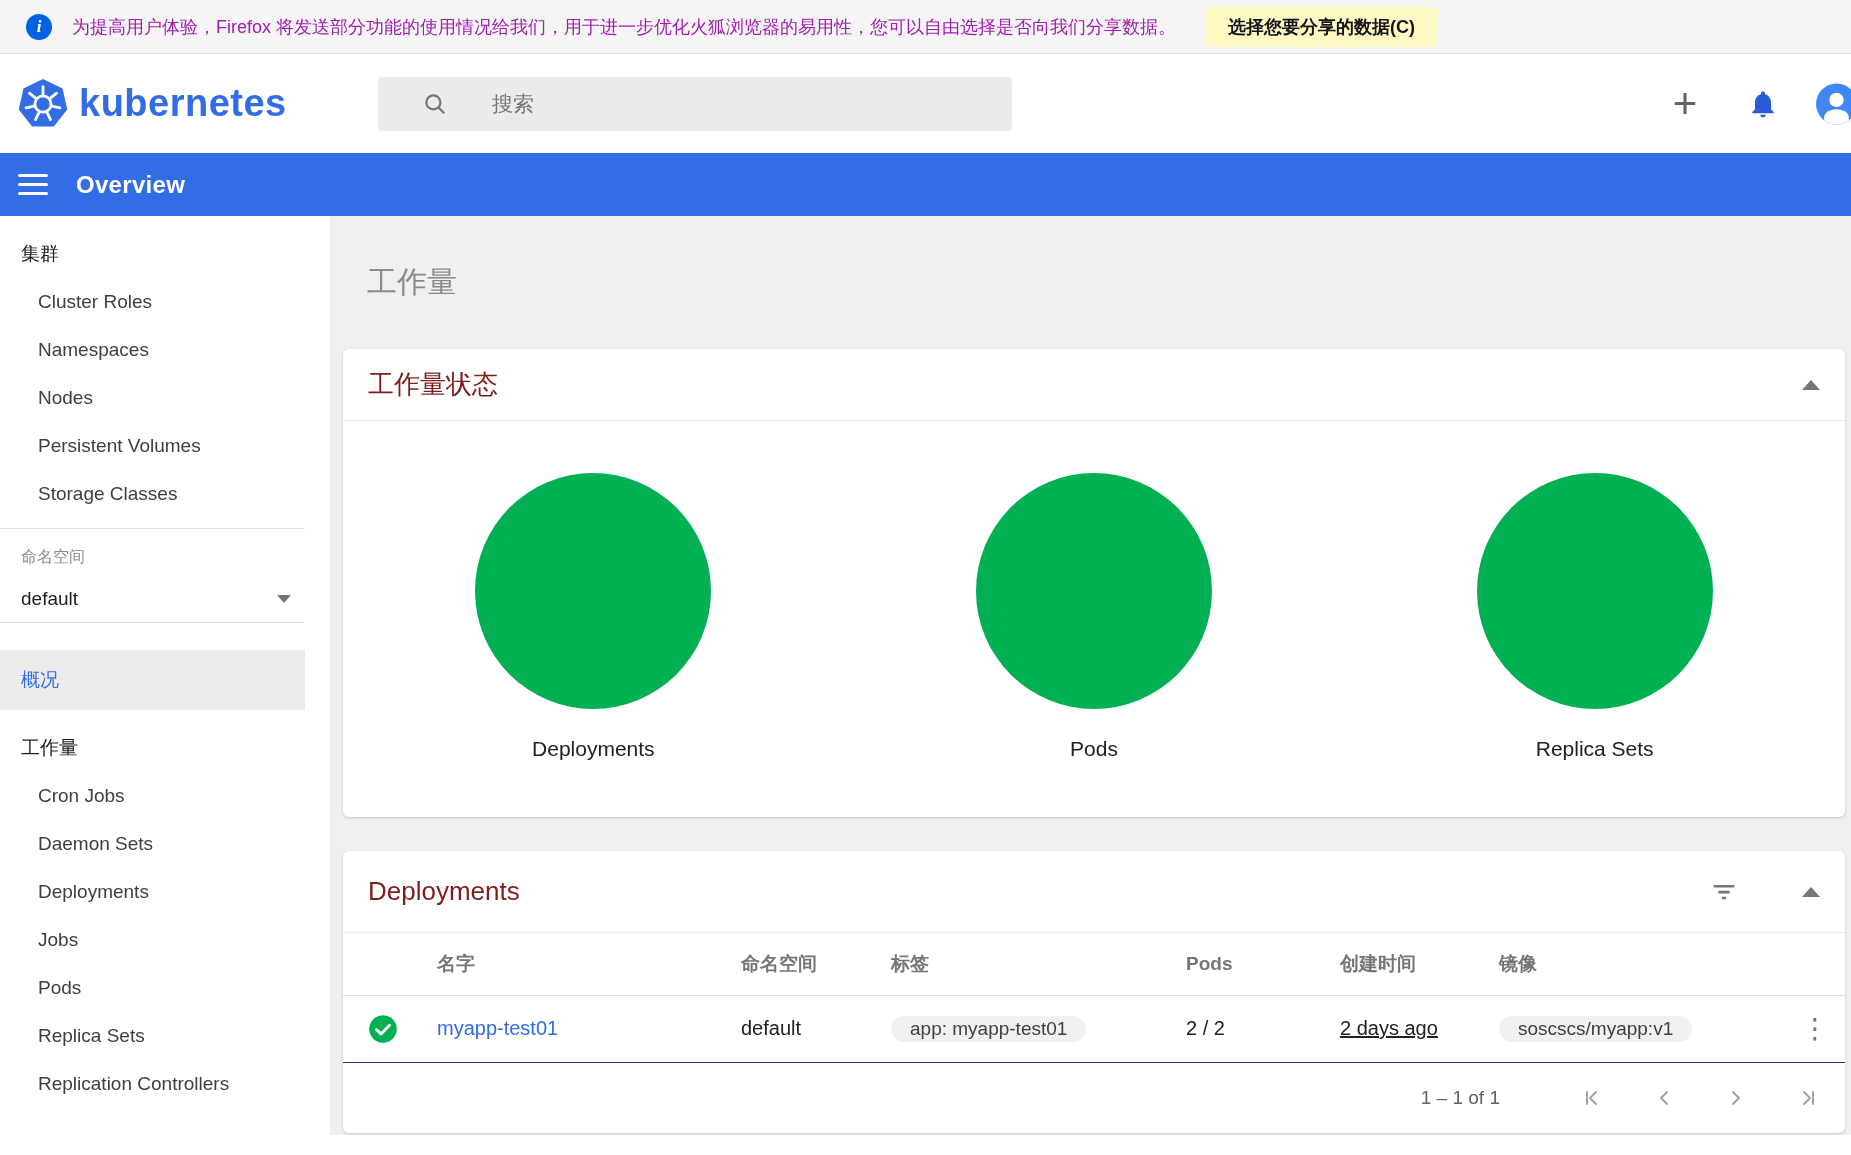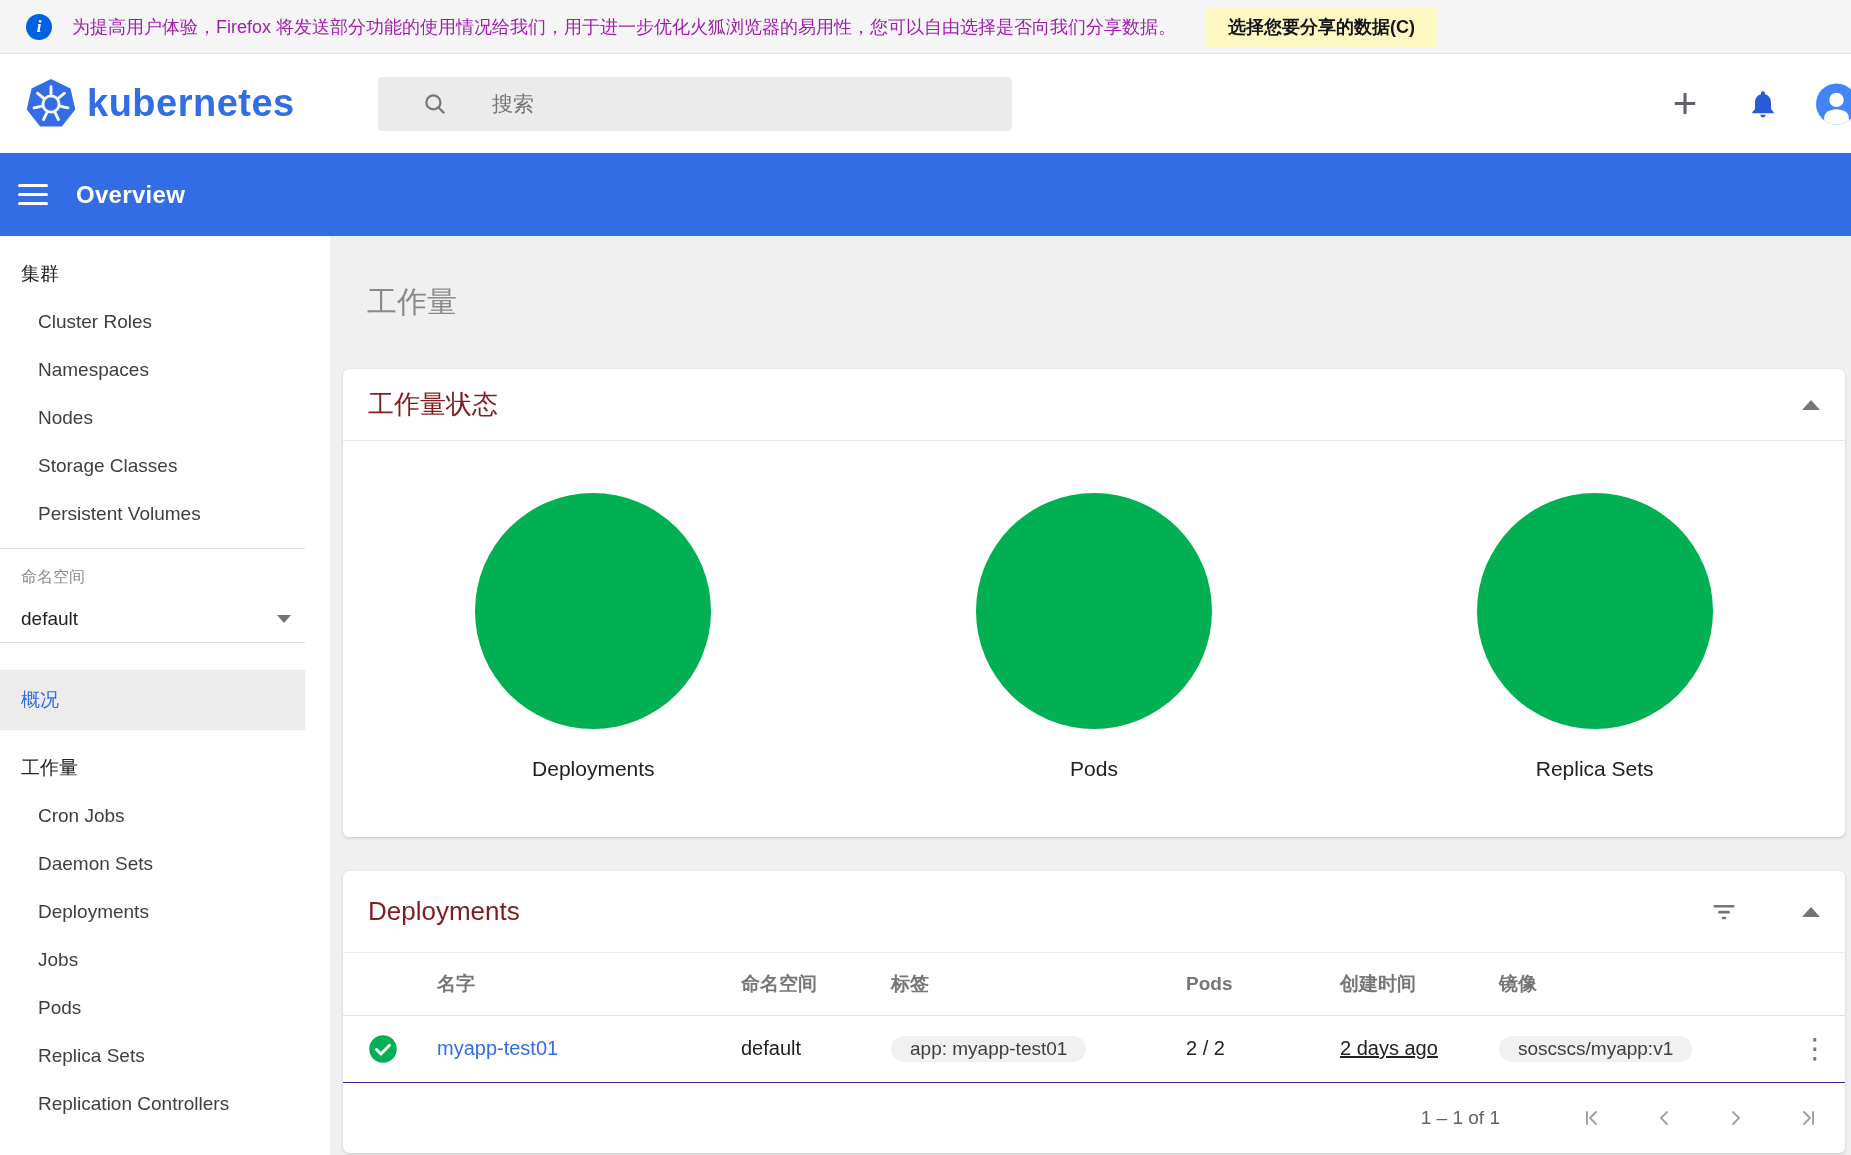--- a/index.html
+++ b/index.html
@@ -10,37 +10,37 @@
   .infobar { height:54px; background:#f5f5f6; border-bottom:1px solid #e0e0e3;
     display:flex; align-items:center; padding:0 26px; }
   .info-icon { width:26px; height:26px; border-radius:50%; background:#0062e2; color:#fff;
     font:italic 700 17px "Liberation Serif",serif; display:flex; align-items:center; justify-content:center; flex:none; }
   .infobar-text { font-size:18px; color:#a21caf; margin-left:20px; }
   .infobar-btn { margin-left:30px; height:40px; padding:0 22px; background:#fef9c3; border:none;
     border-radius:4px; font-weight:700; font-size:18px; color:#15141a; display:flex; align-items:center; flex:none; cursor:pointer; }
 
   
   .appbar { height:99px; background:#fff; position:relative; display:flex; align-items:center; }
-  .brand { display:flex; align-items:center; padding-left:25px; gap:10px; }
+  .brand { display:flex; align-items:center; padding-left:17px; gap:10px; }
   .brand-text { color:#326de6; font-size:38px; font-weight:700; letter-spacing:.5px; }
   .search { position:absolute; left:378px; top:50%; transform:translateY(-50%);
     width:634px; height:54px; background:#ebebeb; border-radius:4px;
     display:flex; align-items:center; padding-left:44px; }
   .search svg { flex:none; }
   .search input { flex:1; margin-left:44px; margin-right:12px; border:none; outline:none;
     background:transparent; font-size:21px; color:#444; font-family:inherit; }
   .search input::placeholder { color:#757575; }
   .hdr-icon { position:absolute; top:50%; transform:translateY(-50%); display:flex;
     align-items:center; justify-content:center; cursor:pointer; }
   .icon-plus { left:1664px; width:42px; height:42px; font-size:42px; font-weight:300; color:#5f6368; line-height:1; }
   .icon-bell { left:1745px; width:36px; height:36px; }
   .avatar { left:1816px; width:41px; height:41px; border-radius:50%; background:#4285f4; overflow:hidden; }
 
   
-  .navbar { height:83px; background:#326de6; display:flex; align-items:center; padding-left:18px; }
+  .navbar { height:63px; background:#326de6; display:flex; align-items:center; padding-left:18px; }
   .hamburger { width:30px; display:flex; flex-direction:column; gap:6px; cursor:pointer; }
   .hamburger span { height:3px; background:#fff; border-radius:2px; }
   .nav-title { color:#fff; font-size:24px; font-weight:700; margin-left:28px; letter-spacing:.3px; }
 
   
   .content { display:flex; height:919px; background:#f0f0f0; }
 
   
   .sidebar { width:330px; background:#fff; flex:none; padding-top:14px; overflow:hidden; }
   .side-inner { width:305px; }
@@ -154,22 +154,22 @@
 </div>
 
 <div class="content">
 
   <div class="sidebar">
     <div class="side-inner">
       <div class="side-section-title">集群</div>
       <div class="side-item">Cluster Roles</div>
       <div class="side-item">Namespaces</div>
       <div class="side-item">Nodes</div>
+      <div class="side-item">Persistent Volumes</div>
       <div class="side-item">Storage Classes</div>
-      <div class="side-item">Persistent Volumes</div>
       <div class="side-divider"></div>
 
       <div class="ns-label">命名空间</div>
       <div class="ns-select">
         <span>default</span>
         <span class="caret-down"></span>
       </div>
       <div class="ns-underline"></div>
 
       <div class="side-item-active">概况</div>

